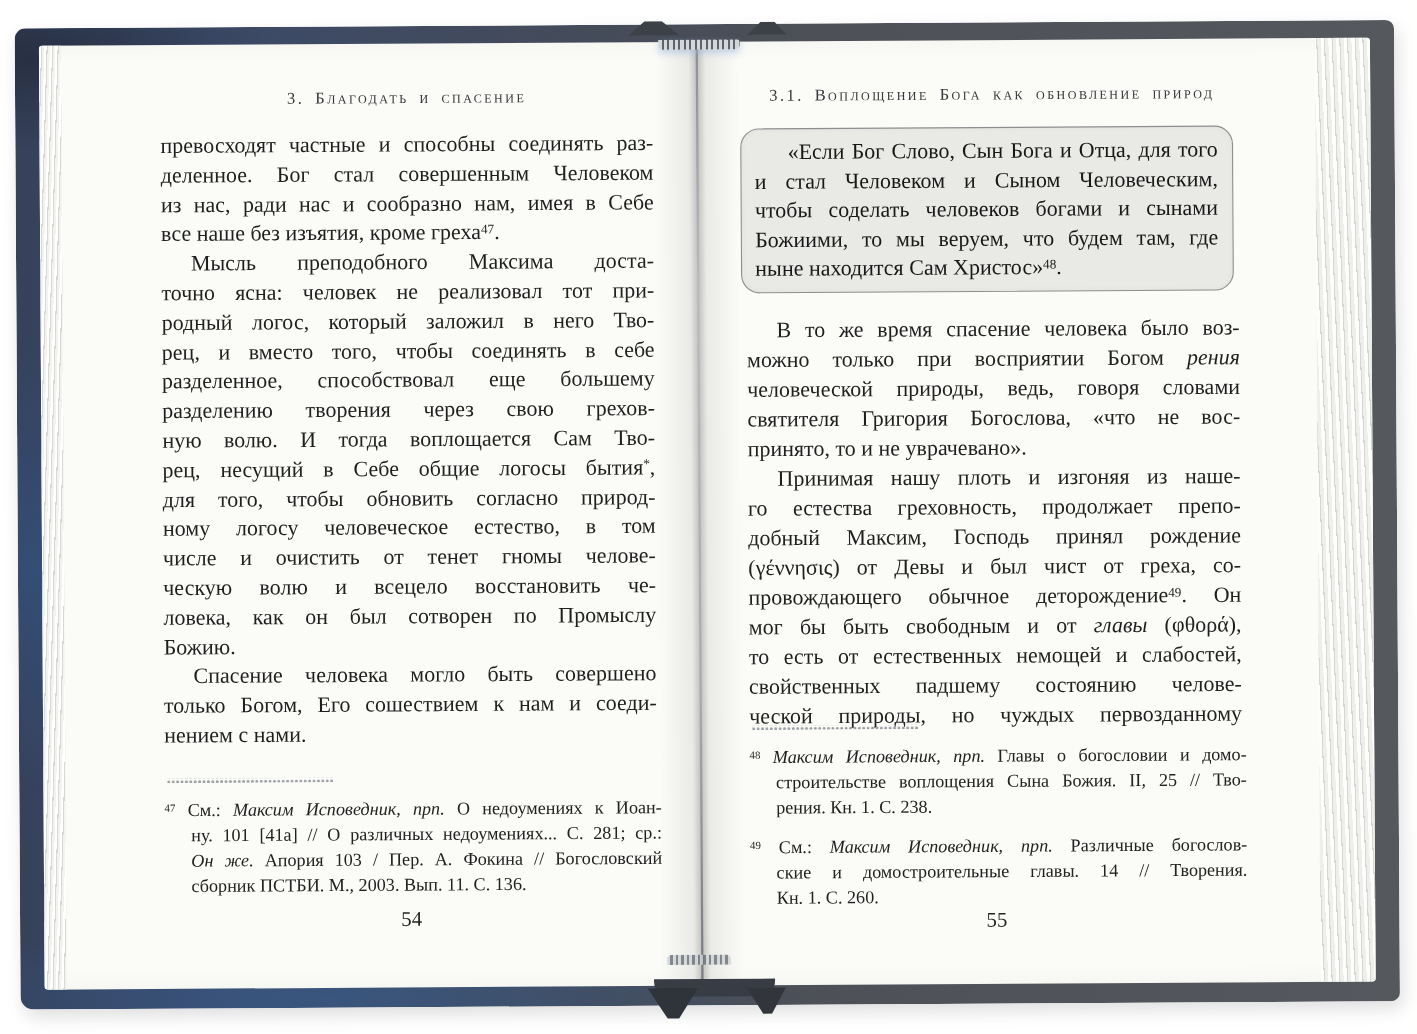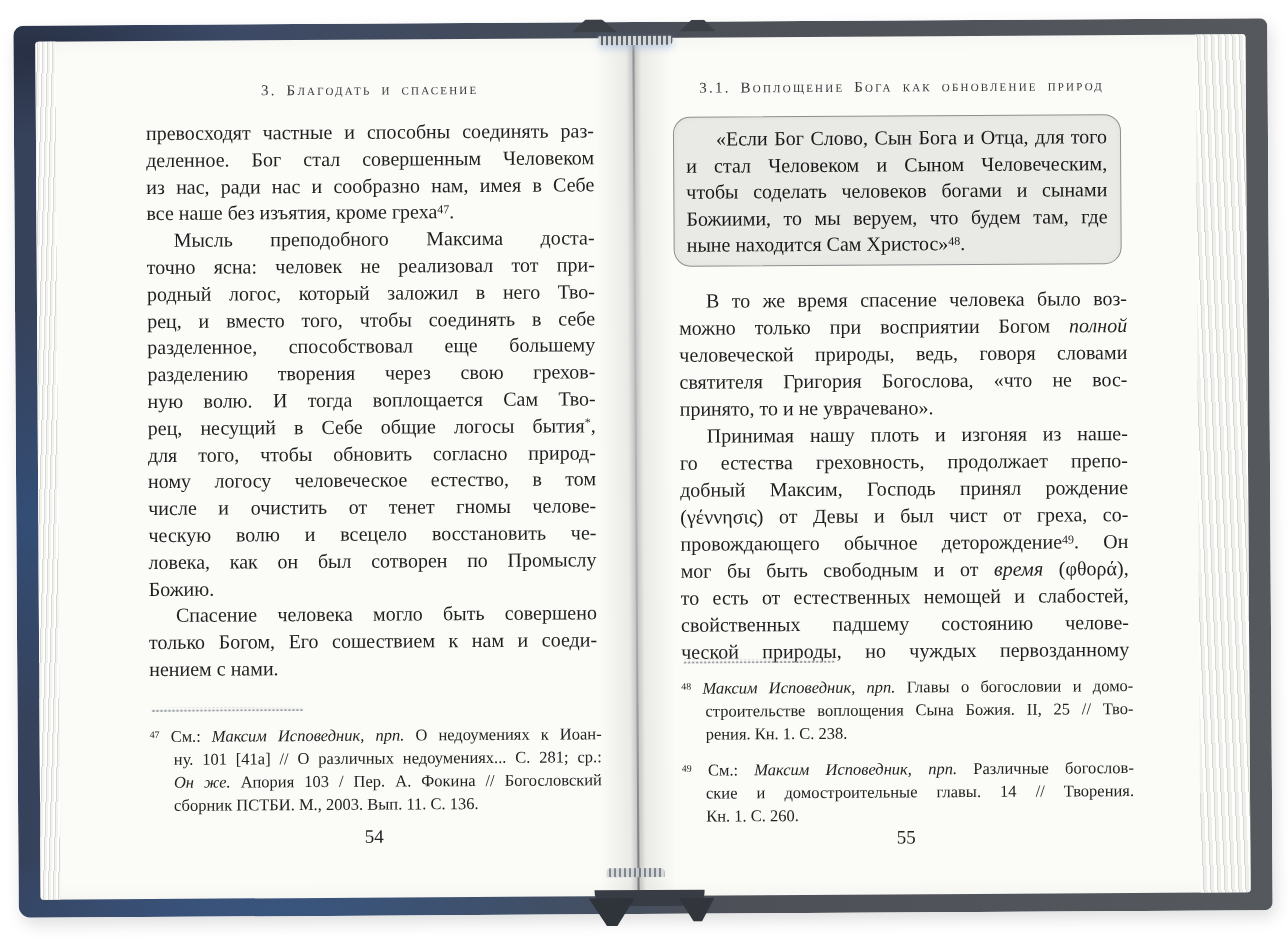--- a/index.html
+++ b/index.html
@@ -172,30 +172,30 @@
         <div class="running-head">3.1. Воплощение Бога как обновление природ</div>
         <div class="quote-box">
             <div class="line indent">«Если Бог Слово, Сын Бога и Отца, для того</div>
             <div class="line">и стал Человеком и Сыном Человеческим,</div>
             <div class="line">чтобы соделать человеков богами и сынами</div>
             <div class="line">Божиими, то мы веруем, что будем там, где</div>
             <div class="line last">ныне находится Сам Христос»<sup>48</sup>.</div>
           </div>
         <div class="body-text">
             <div class="line indent">В то же время спасение человека было воз-</div>
-            <div class="line">можно только при восприятии Богом <i>полной</i></div>
+            <div class="line">можно только при восприятии Богом <i>рения</i></div>
             <div class="line">человеческой природы, ведь, говоря словами</div>
             <div class="line">святителя Григория Богослова, «что не вос-</div>
             <div class="line last">принято, то и не уврачевано».</div>
             <div class="line indent">Принимая нашу плоть и изгоняя из наше-</div>
             <div class="line">го естества греховность, продолжает препо-</div>
             <div class="line">добный Максим, Господь принял рождение</div>
             <div class="line">(γέννησις) от Девы и был чист от греха, со-</div>
             <div class="line">провождающего обычное деторождение<sup>49</sup>. Он</div>
-            <div class="line">мог бы быть свободным и от <i>время</i> (φθορά),</div>
+            <div class="line">мог бы быть свободным и от <i>главы</i> (φθορά),</div>
             <div class="line">то есть от естественных немощей и слабостей,</div>
             <div class="line">свойственных падшему состоянию челове-</div>
             <div class="line">ческой природы, но чуждых первозданному</div>
           </div>
       </div>
       <div class="fnarea fn-right">
         <div class="squiggle"></div>
         <div class="fnblock">
             <div class="line fnfirst"><sup>48</sup> <i>Максим Исповедник, прп.</i> Главы о богословии и домо-</div>
             <div class="line">строительстве воплощения Сына Божия. II, 25 // Тво-</div>

